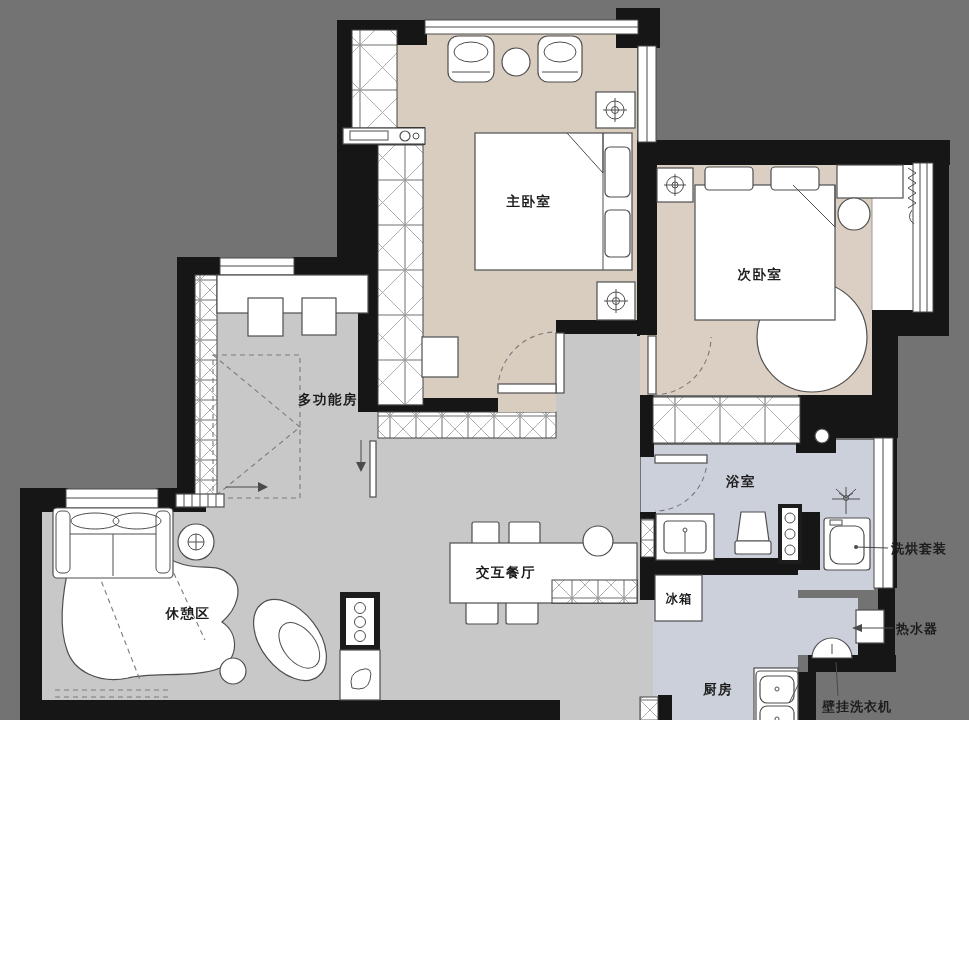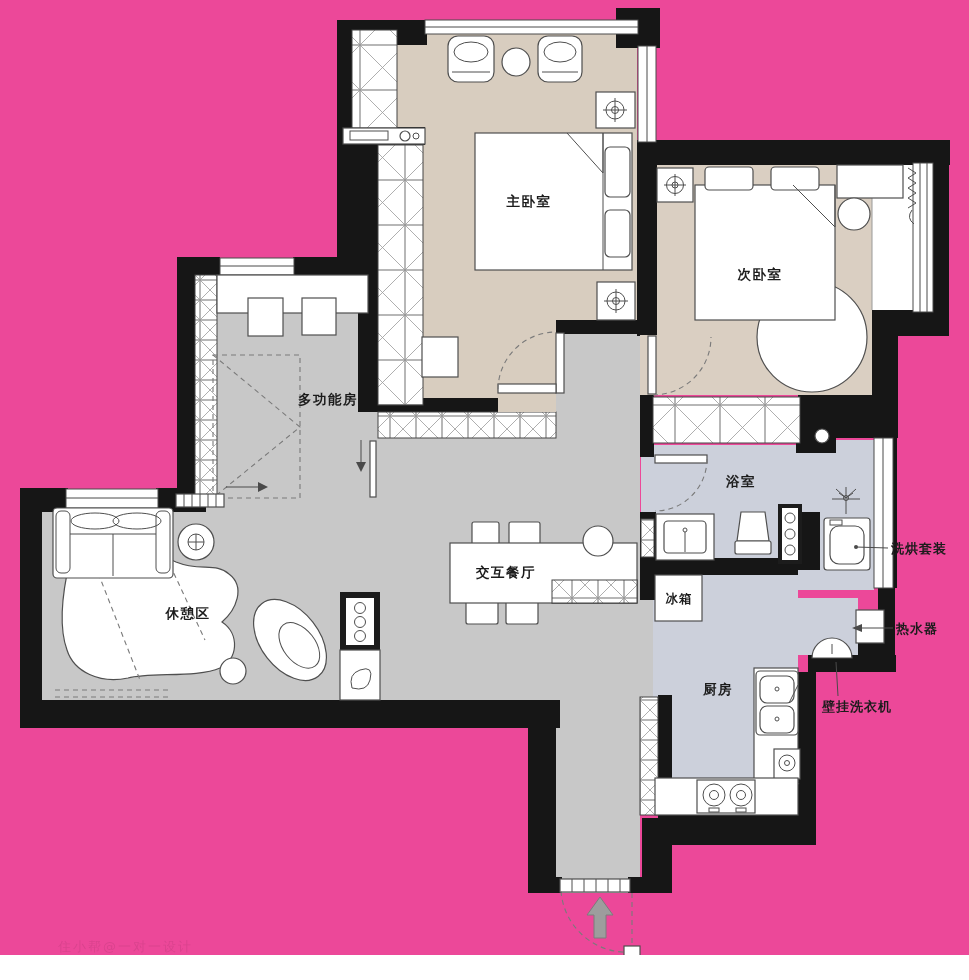--- a/index.html
+++ b/index.html
@@ -1,16 +1,16 @@
 <!DOCTYPE html>
 <html><head>
 <meta charset="utf-8">
 <style>
   html,body{margin:0;padding:0;background:#fff;}
-  .plan{position:relative;width:969px;height:955px;background:#ec4899;overflow:hidden;
+  .plan{position:relative;width:969px;height:720px;background:#737373;overflow:hidden;
         font-family:"DejaVu Sans",sans-serif;}
   svg{position:absolute;left:0;top:0;}
   .room-label{font-size:13.5px;font-weight:700;fill:#1c1c1c;letter-spacing:1.5px;}
   .note-label{font-size:13px;font-weight:700;fill:#1c1c1c;letter-spacing:1px;}
   .small-label{font-size:12.5px;font-weight:700;fill:#1c1c1c;letter-spacing:1px;}
   .watermark{position:absolute;left:58px;top:938px;font-size:13px;color:rgba(0,0,0,0.08);
              letter-spacing:2px;}
   .wall{fill:#161616;}
   .furn{fill:#ffffff;stroke:#4f4f4f;stroke-width:1.2;}
   .furnln{fill:none;stroke:#4f4f4f;stroke-width:1;}

